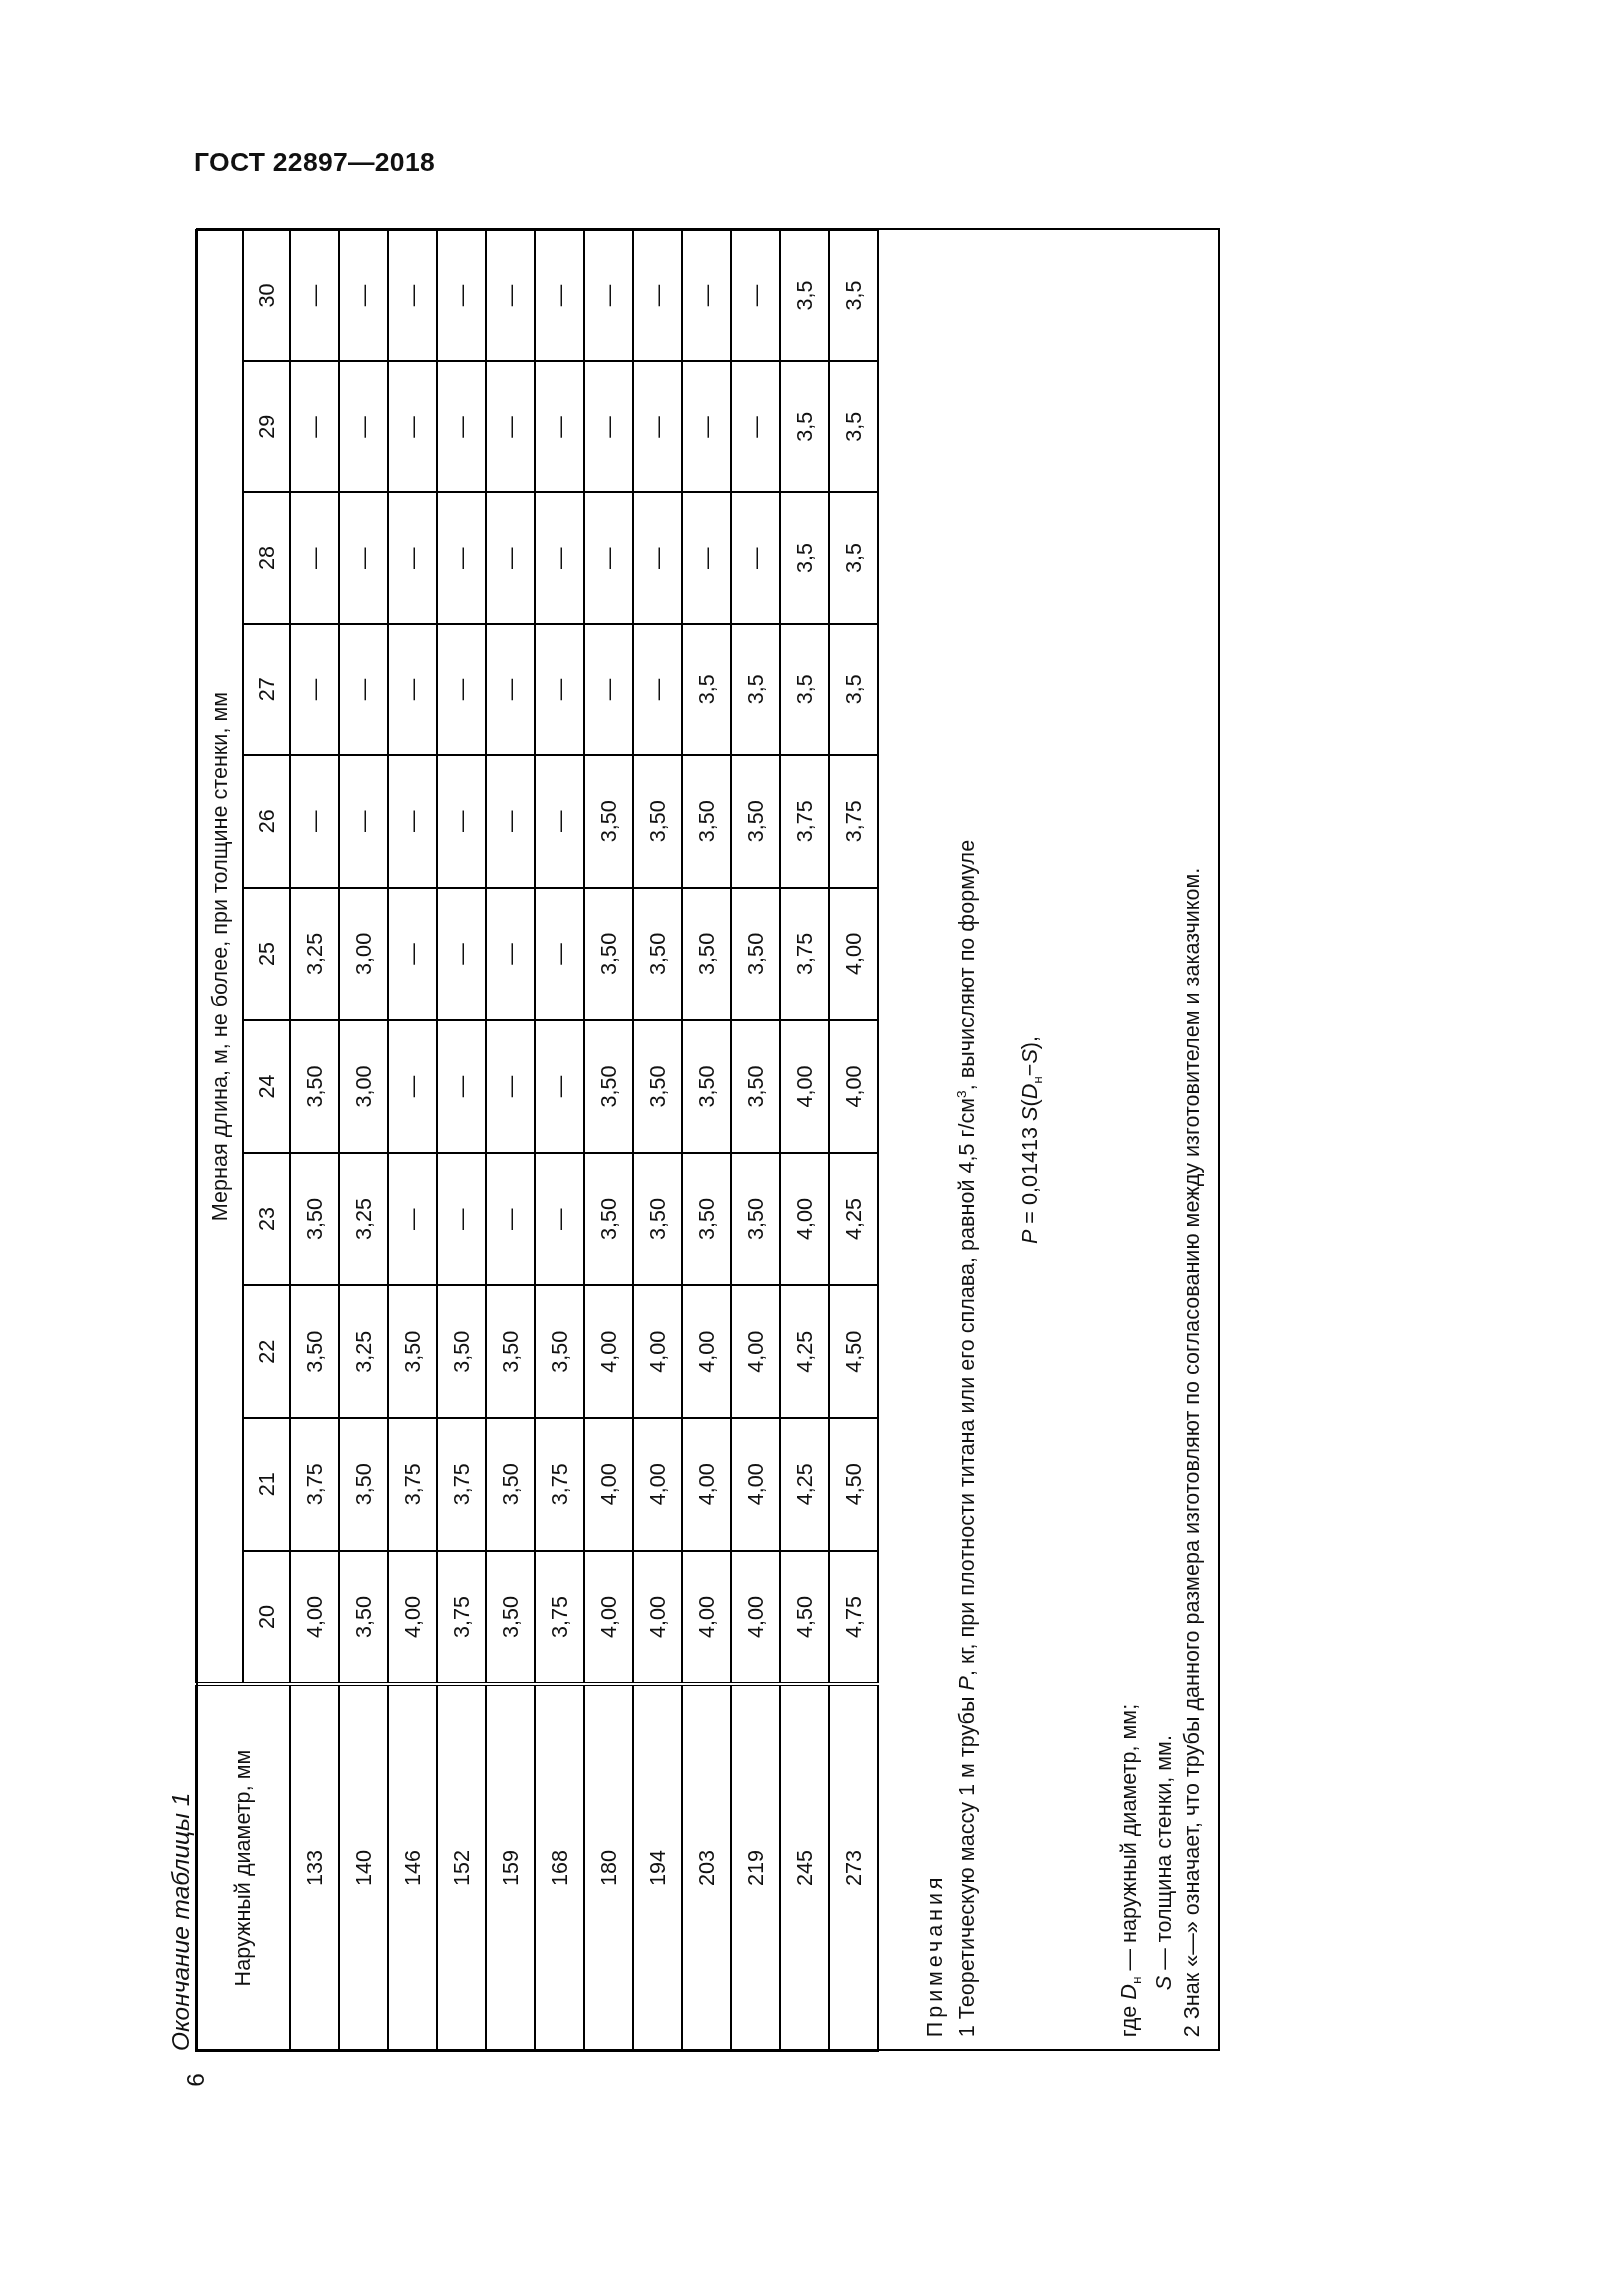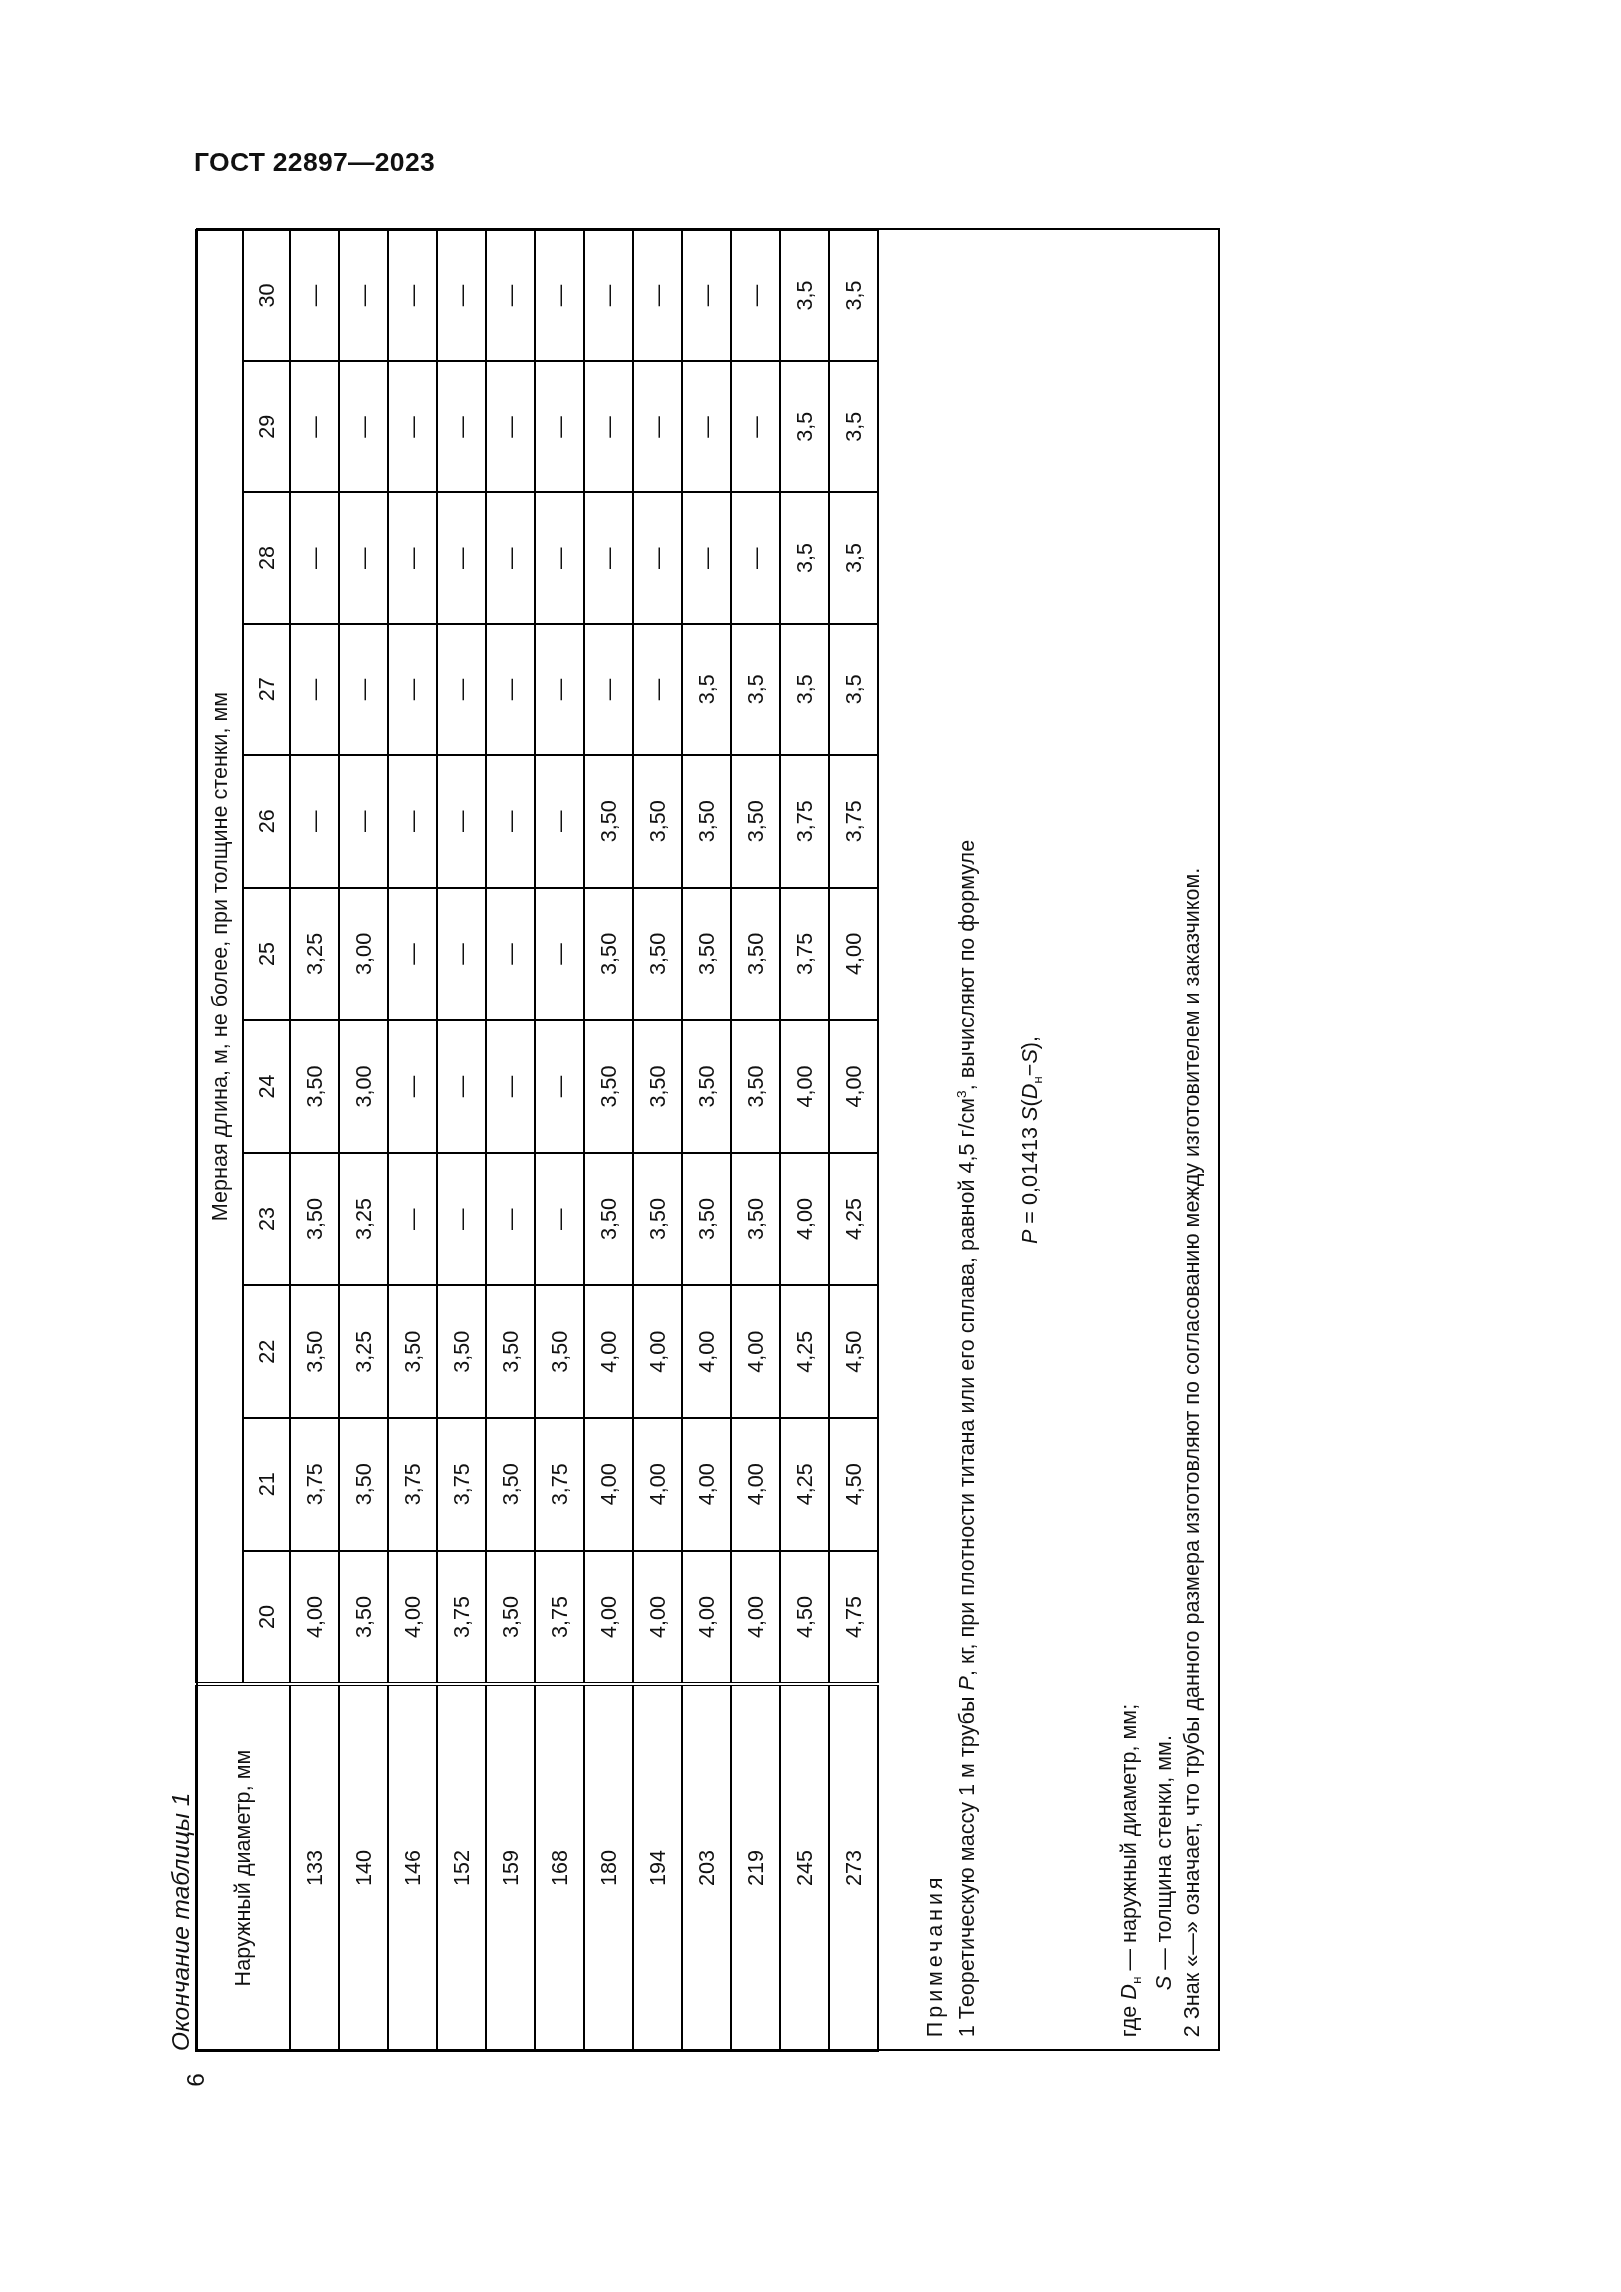--- a/index.html
+++ b/index.html
@@ -32,21 +32,21 @@
            font-size:21.6px; line-height:27.4px; padding:9.8px 11.8px; box-sizing:border-box; }
   .notes .heading { letter-spacing:3.9px; }
   .notes .formula { text-align:center; margin:35px 0 63px 0; }
   .notes .where-s { padding-left:47px; }
   sup, sub { font-size:13.7px; }
   i { font-style:italic; }
 </style>
 </head>
 <body>
 
-<div class="doc-header">ГОСТ 22897—2023</div>
+<div class="doc-header">ГОСТ 22897—2018</div>
 
 <div class="landscape">
   <div class="table-caption">Окончание таблицы 1</div>
 
   <div class="table-frame">
     <table class="data">
       <thead>
         <tr>
           <th class="diam-head dbl-right" rowspan="2">Наружный диаметр, мм</th>
           <th class="len-head" colspan="11">Мерная длина, м, не более, при толщине стенки, мм</th>

